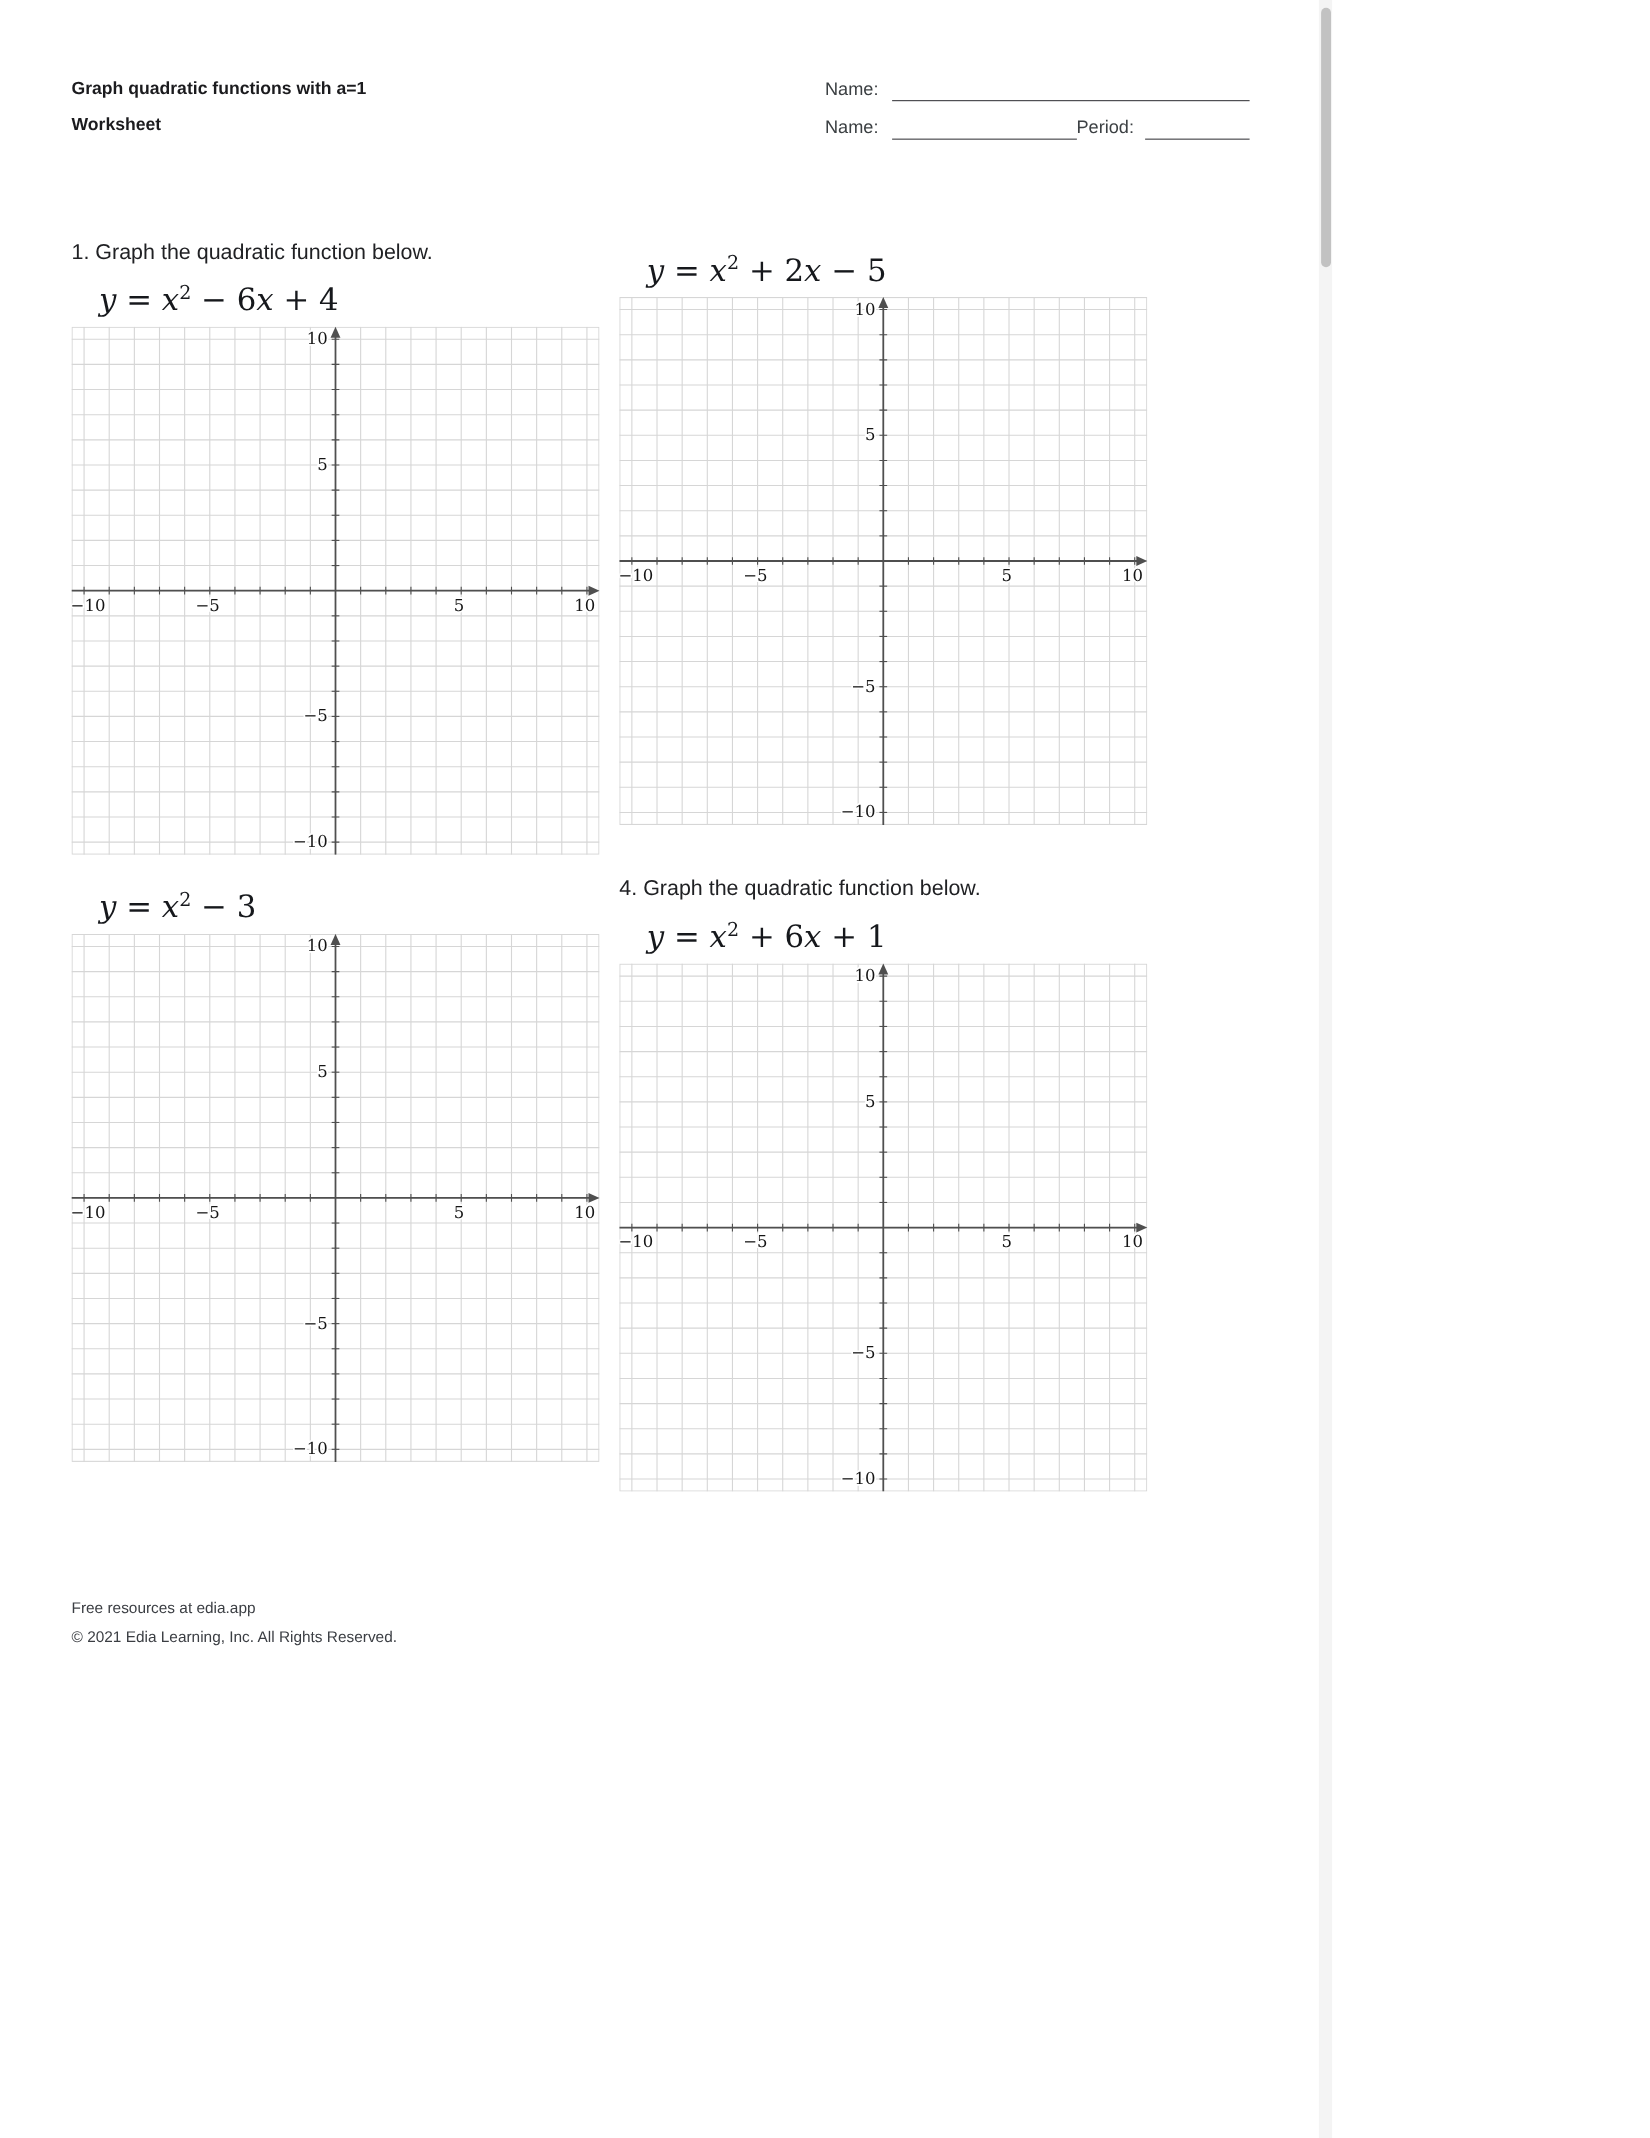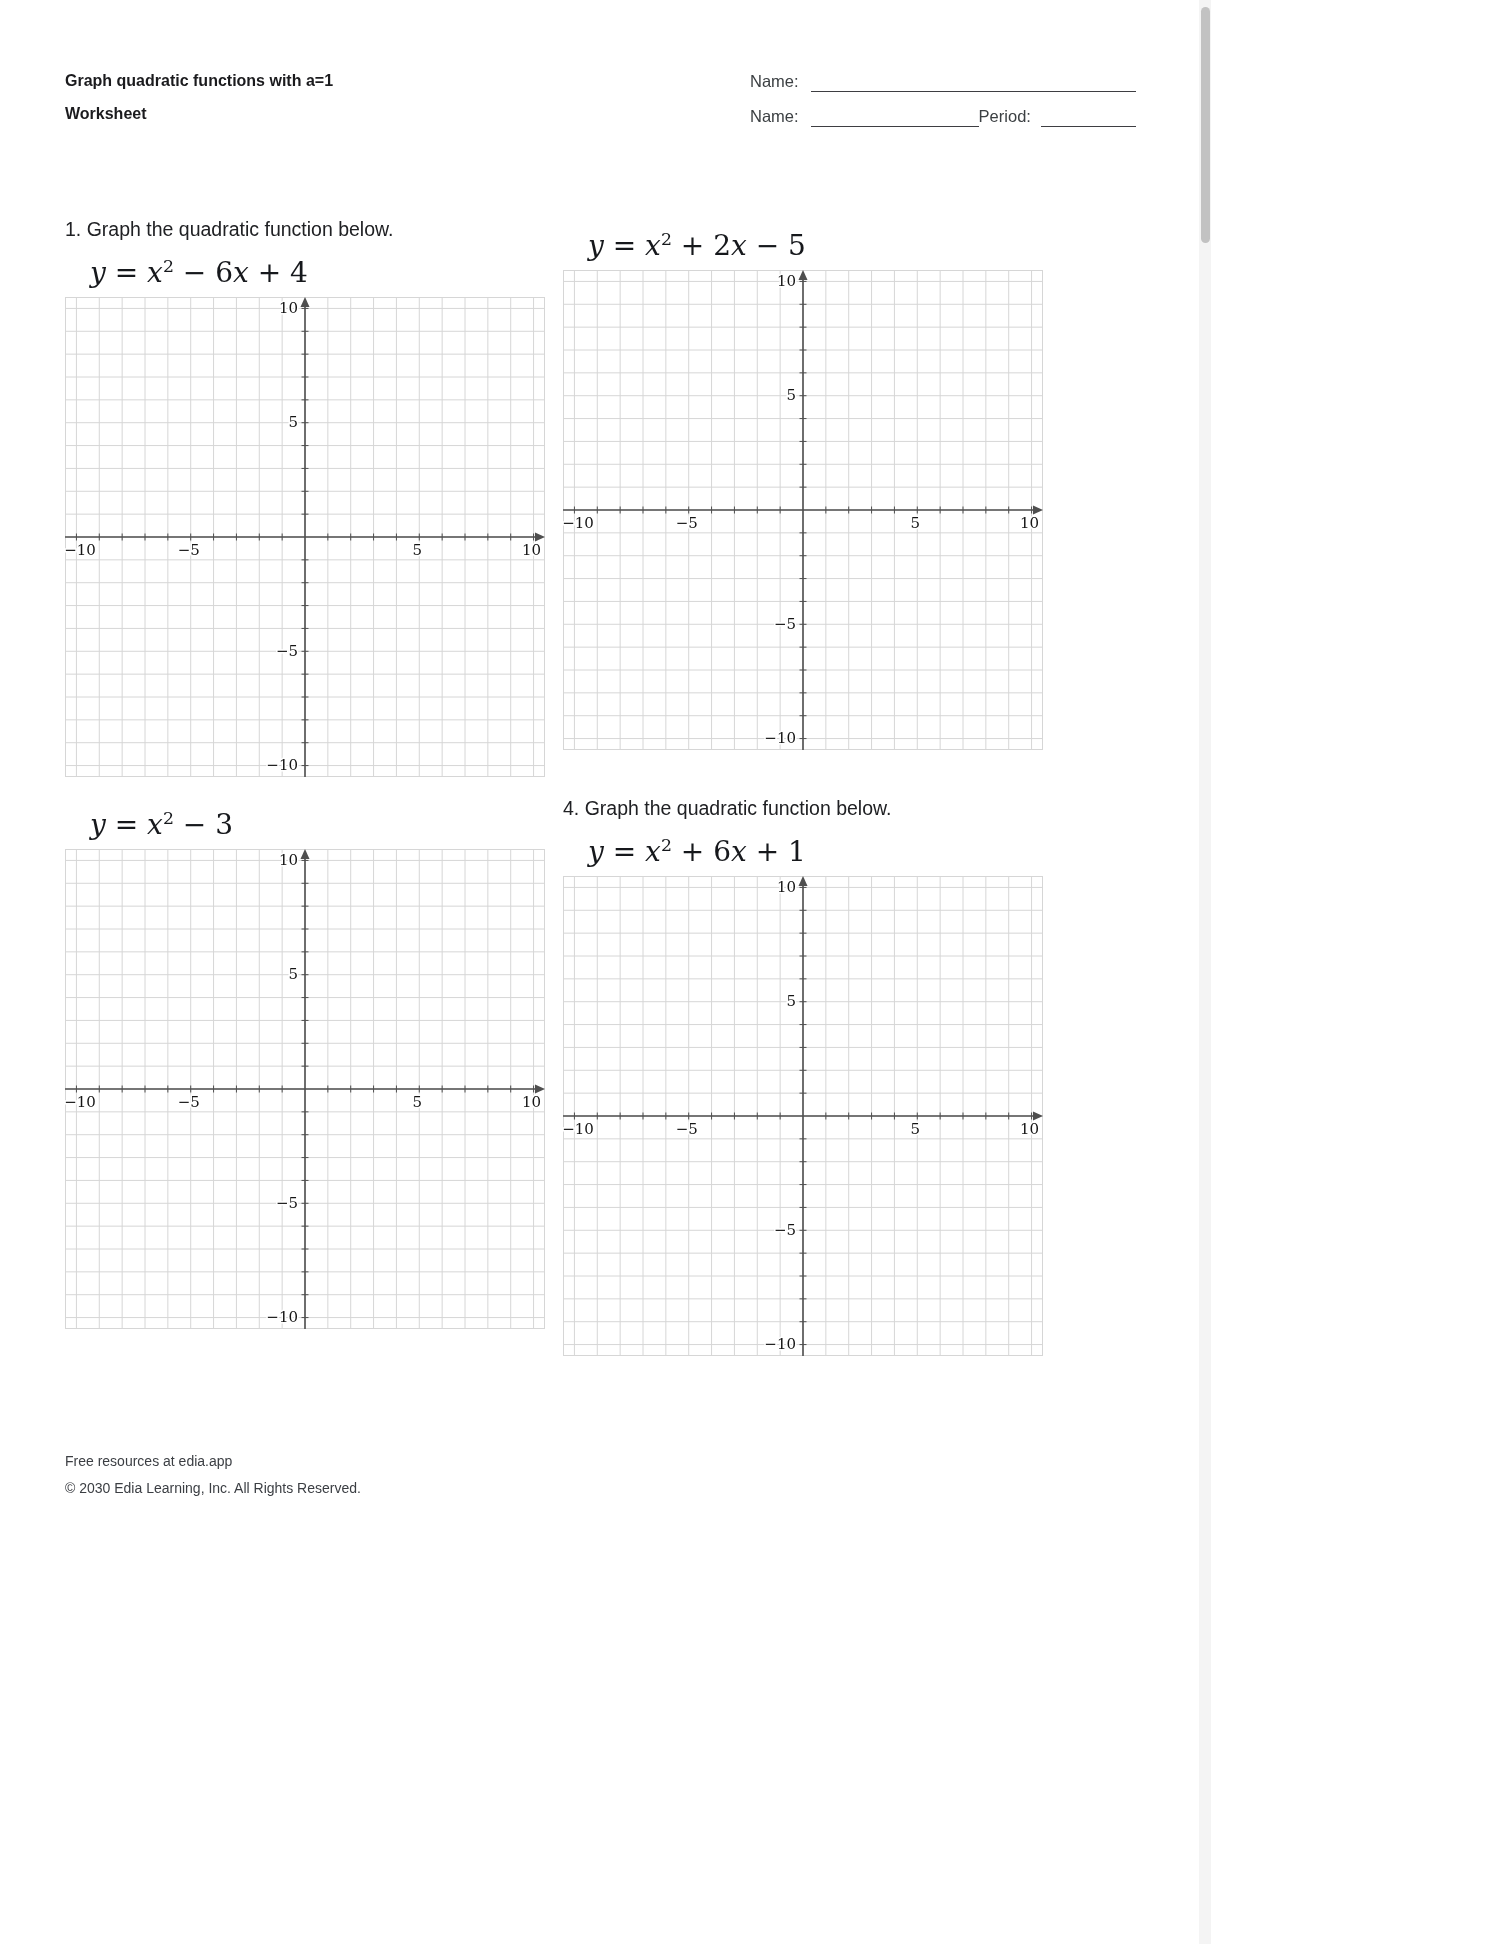--- a/index.html
+++ b/index.html
@@ -494,18 +494,18 @@
         <text class="tick-label" x="233" y="130.21428571428572" text-anchor="end">5</text>
         <text class="tick-label" x="233" y="358.7857142857143" text-anchor="end">−5</text>
         <text class="tick-label" x="233" y="473.07142857142856" text-anchor="end">−10</text>
       </svg>
   </div>
 
 </div>
 
 <div class="footer">
   <div>Free resources at edia.app</div>
-  <div>© 2030 Edia Learning, Inc. All Rights Reserved.</div>
+  <div>© 2021 Edia Learning, Inc. All Rights Reserved.</div>
 </div>
 
 <div class="scrollbar-track">
   <div class="scrollbar-thumb"></div>
 </div>
 
 </body></html>

